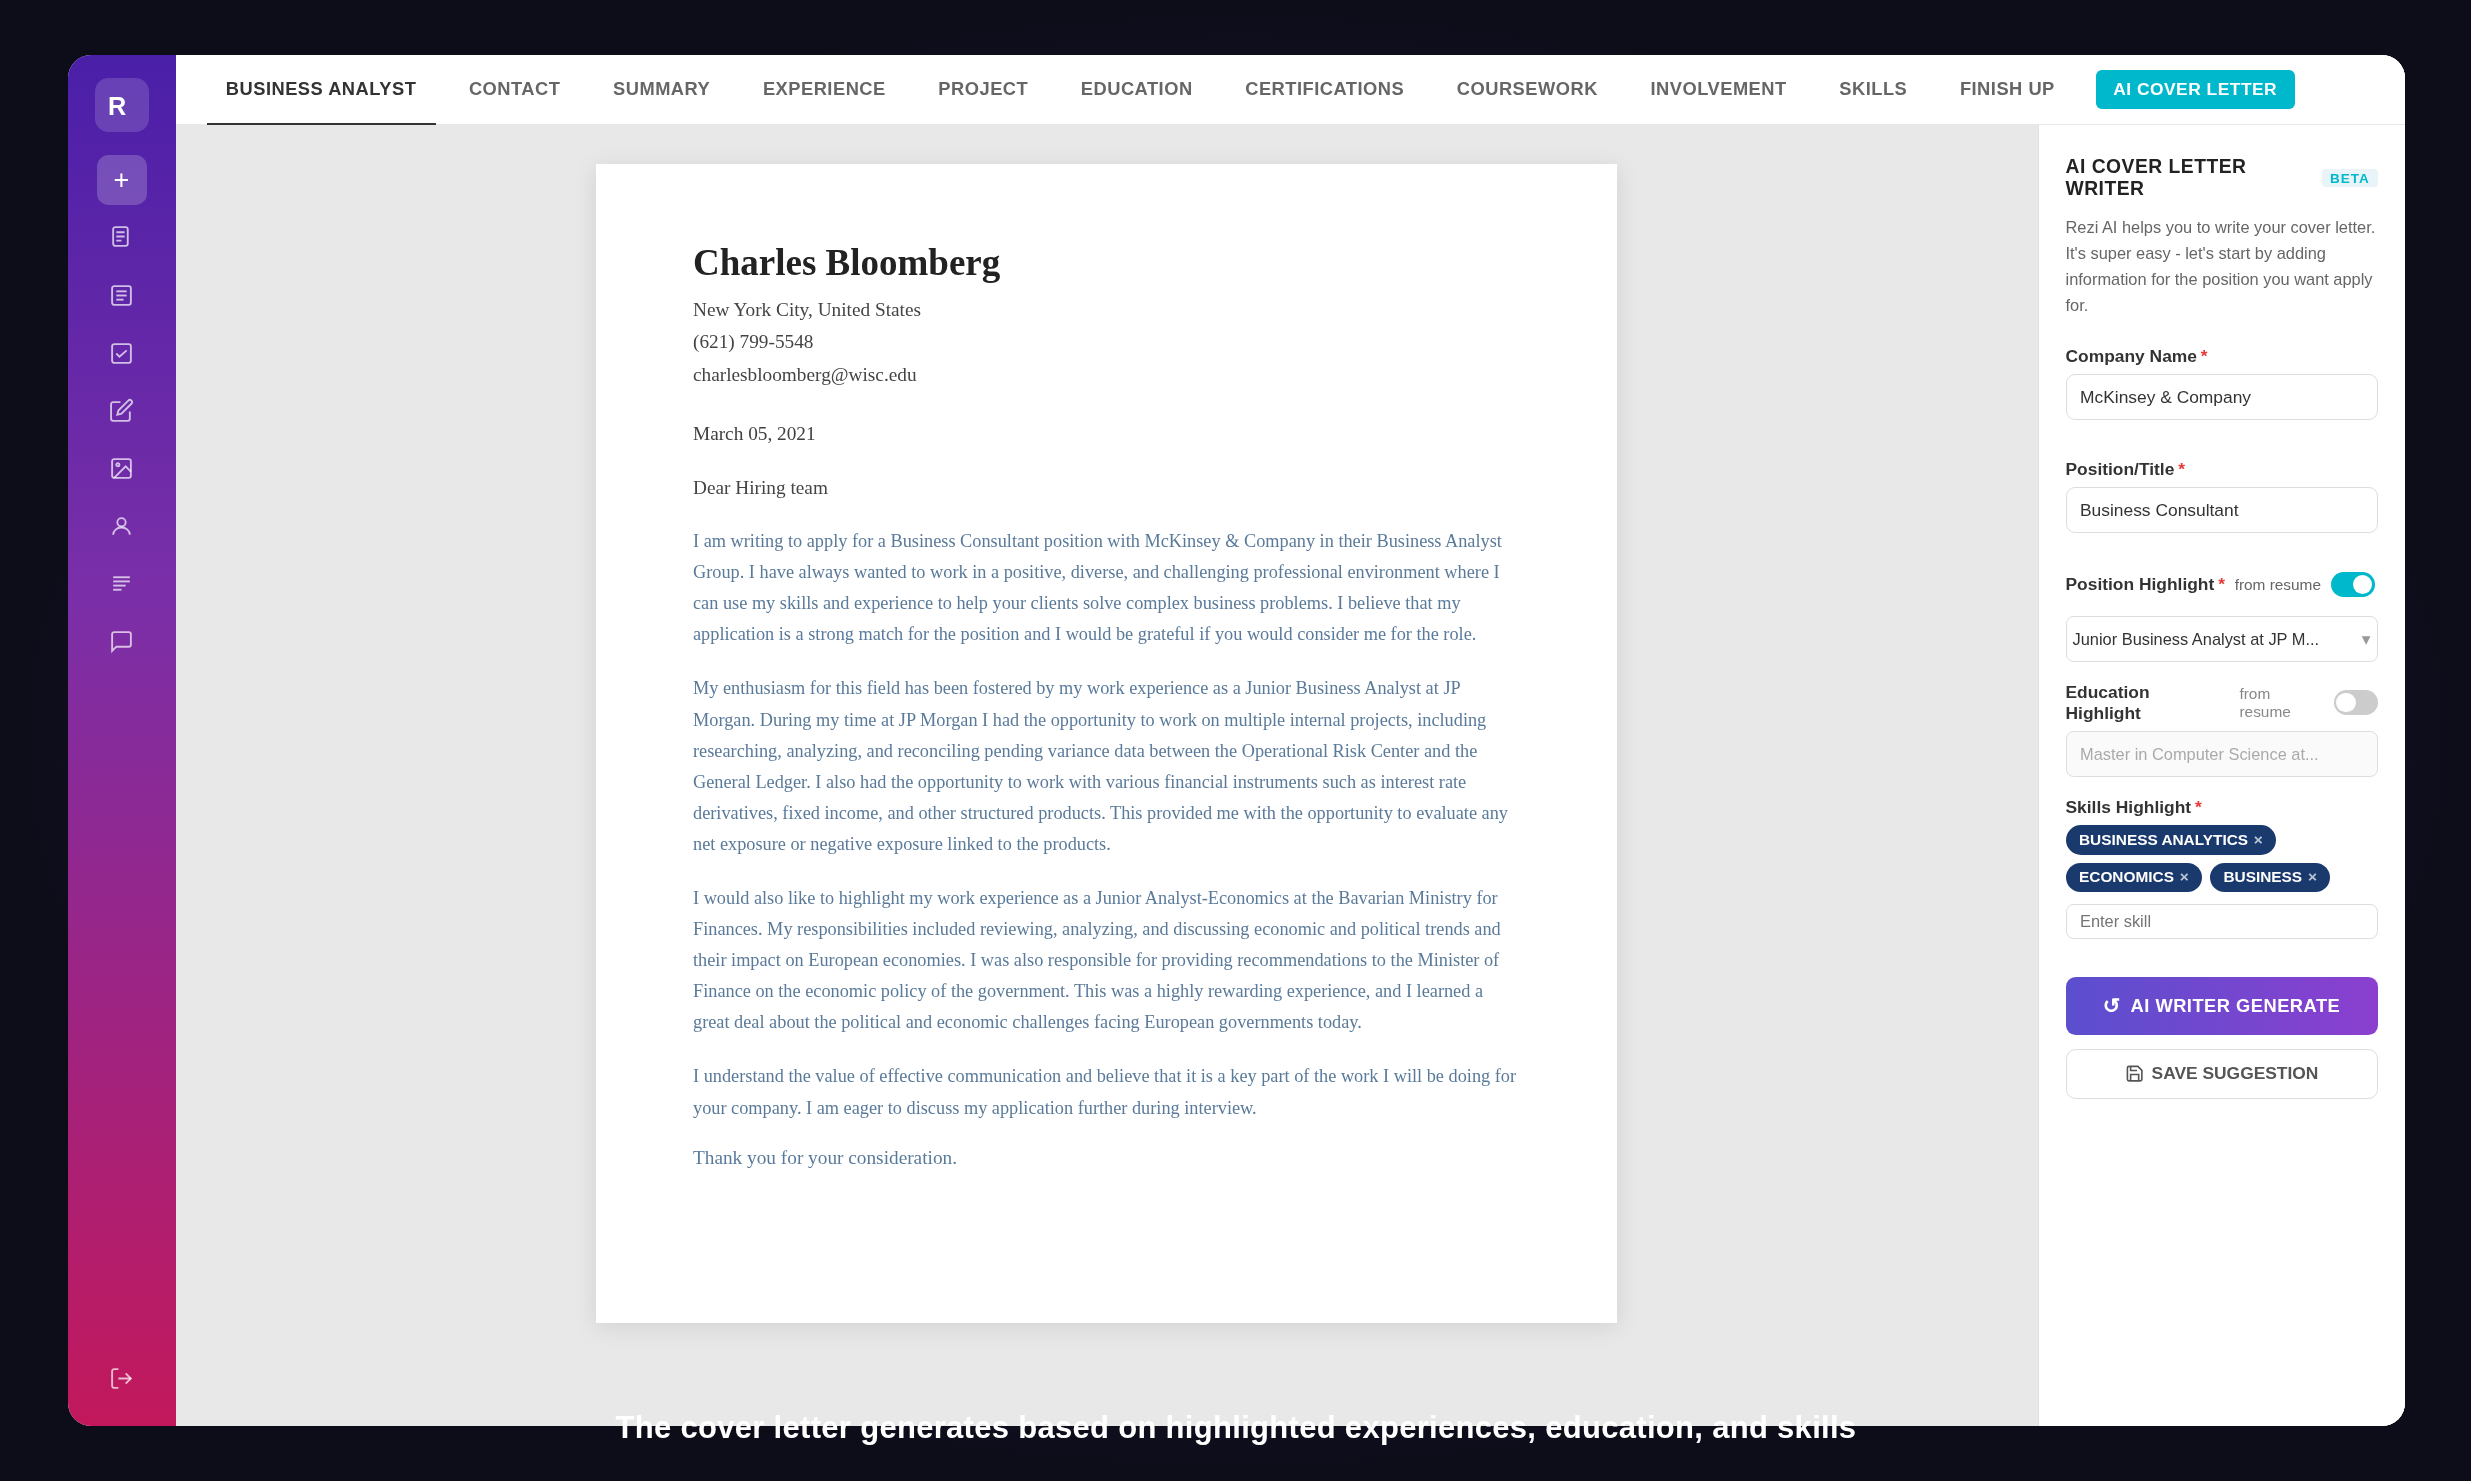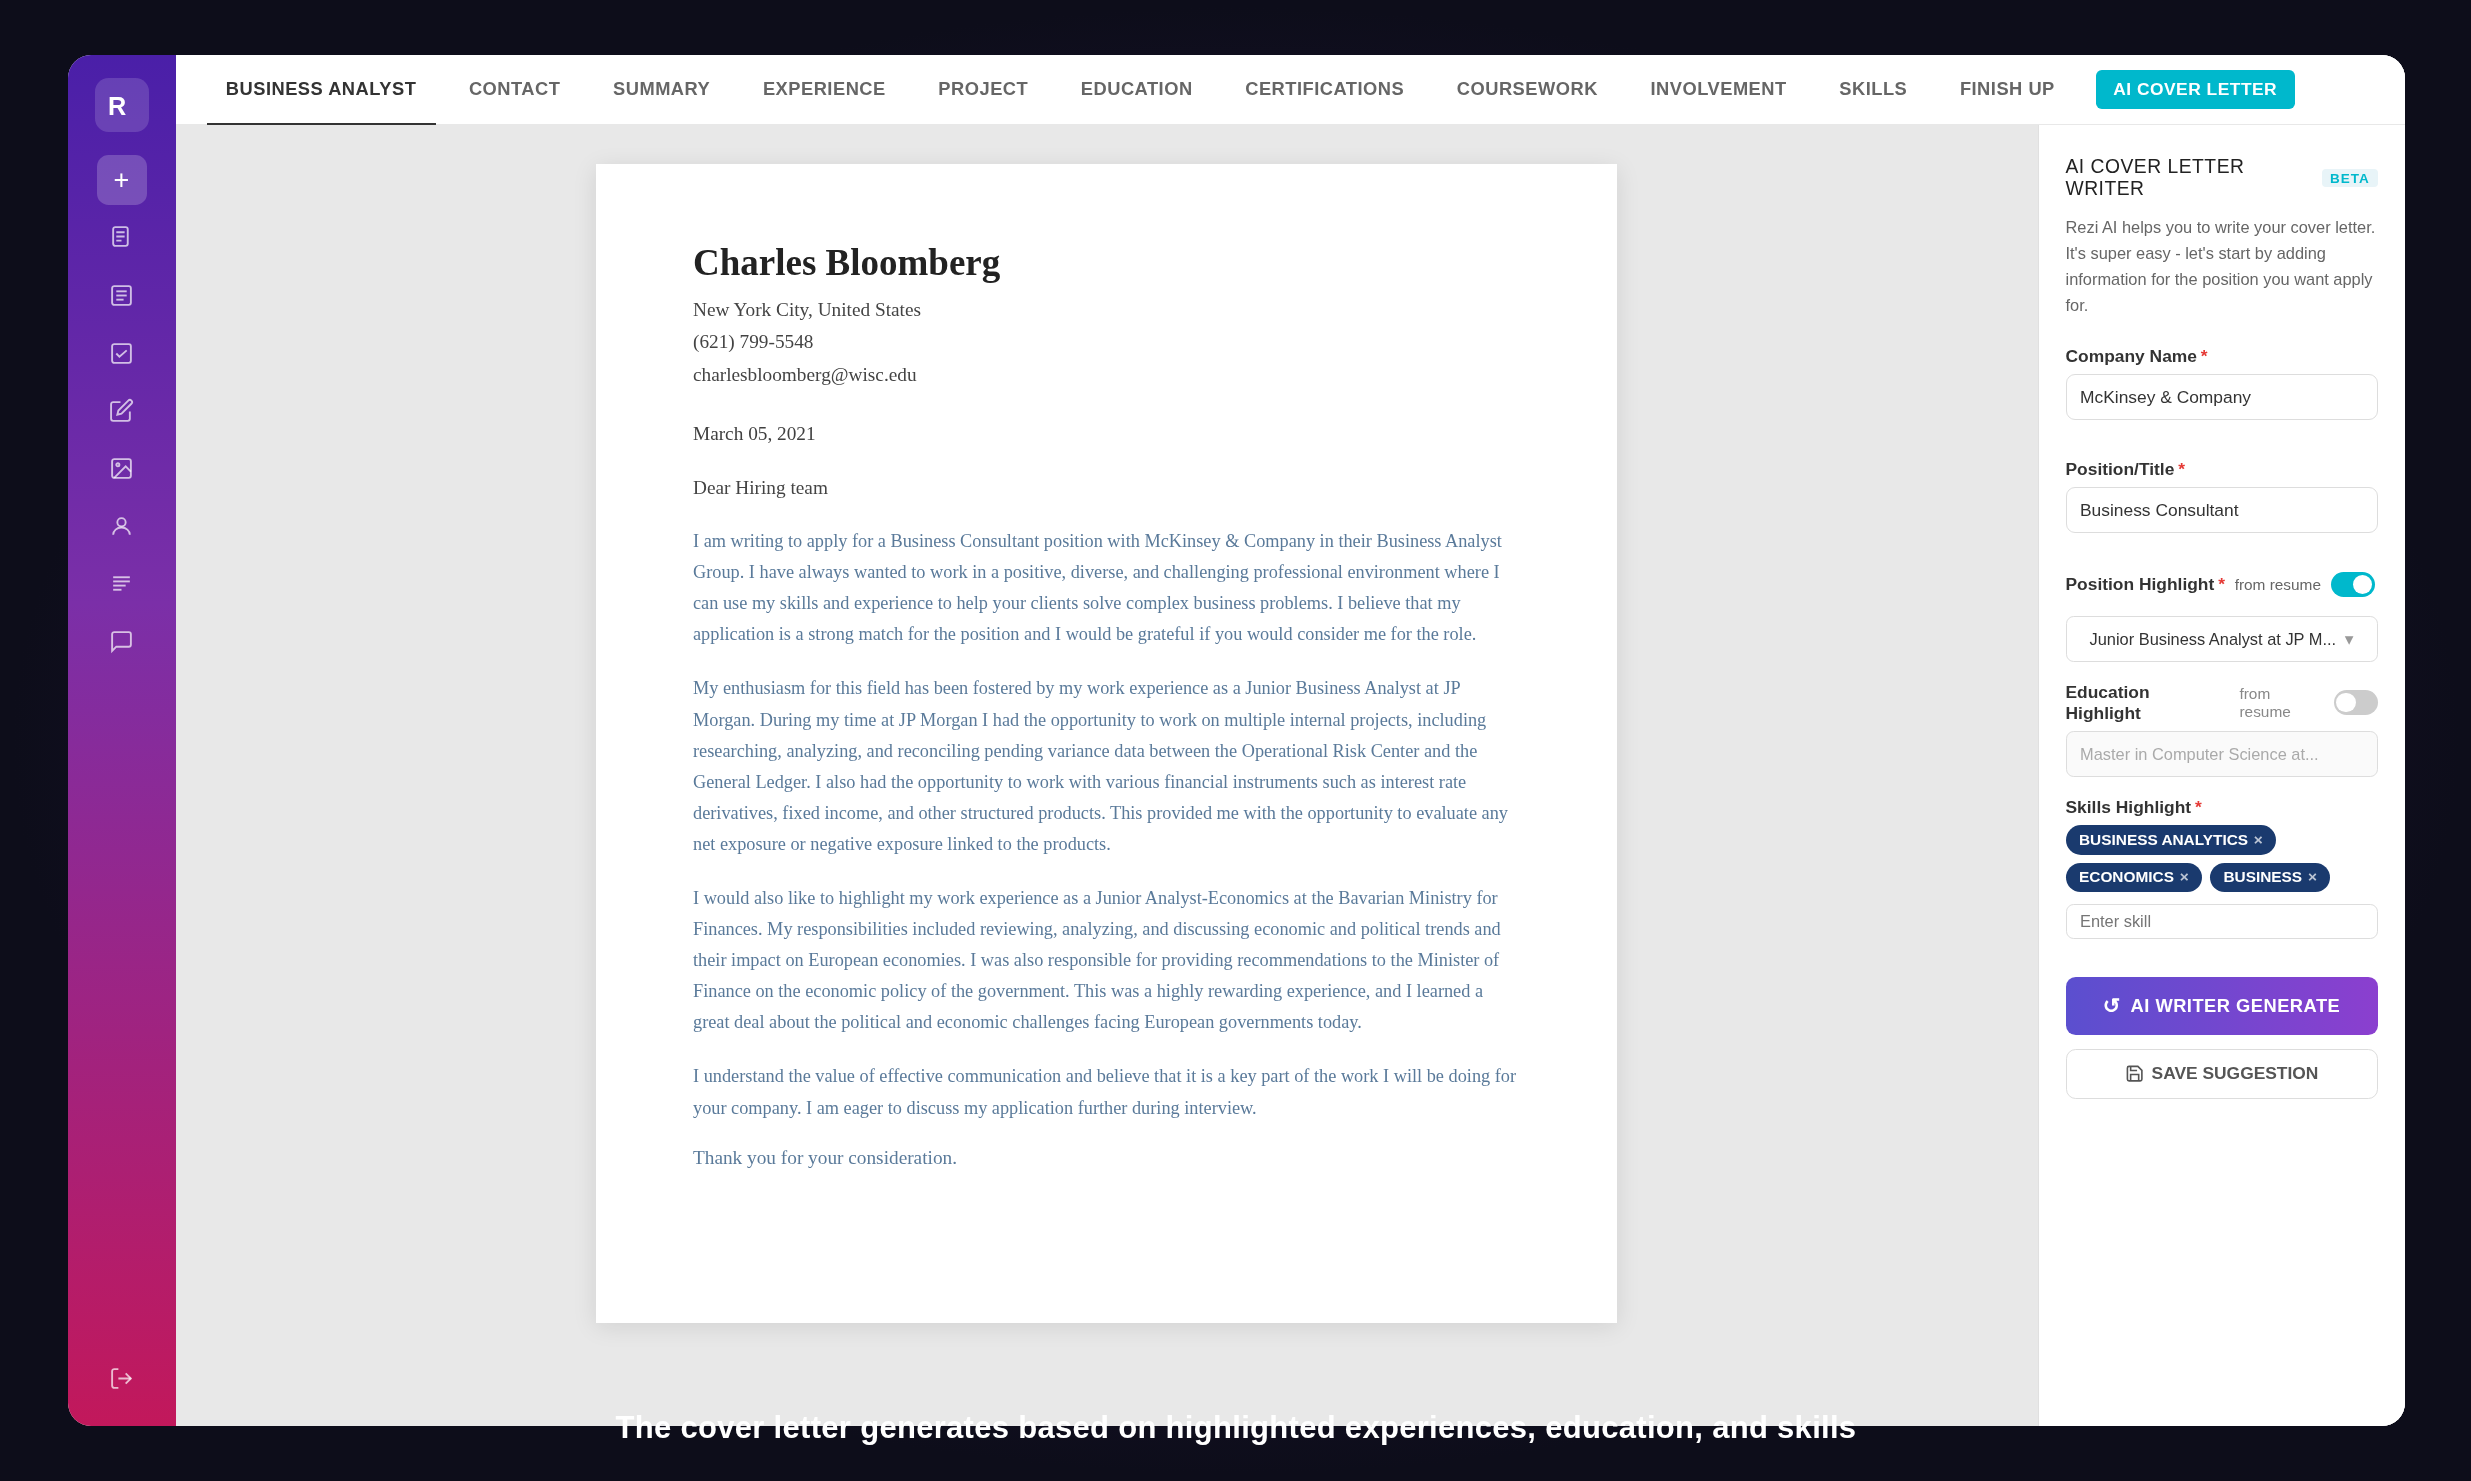--- a/index.html
+++ b/index.html
@@ -206,21 +206,21 @@
       flex-shrink: 0;
     }
     .panel-title-row {
       display: flex;
       align-items: center;
       gap: 9.7px;
       margin-bottom: 13.5px;
     }
     .panel-title {
       font-size: 19.3px;
-      font-weight: 400;
+      font-weight: 700;
       color: #222;
       letter-spacing: 0.5px;
       text-transform: uppercase;
     }
     .beta-badge {
       background: #e8f4f8;
       color: #00b8cc;
       font-size: 13.5px;
       font-weight: 700;
       padding: 1.9px 7.7px;
@@ -288,21 +288,21 @@
     }
     .toggle-switch.off .knob {
       right: auto;
       left: 2.9px;
     }
     .dropdown-field {
       width: 100%;
       height: 46px;
       border: 1.4px solid #ddd;
       border-radius: 7.7px;
-      padding: 0 23px;
+      padding: 0 6px;
       font-size: 16.4px;
       color: #333;
       margin-bottom: 17px;
       display: flex;
       align-items: center;
       justify-content: space-between;
       cursor: pointer;
       background: #fff;
     }
     .dropdown-arrow {

